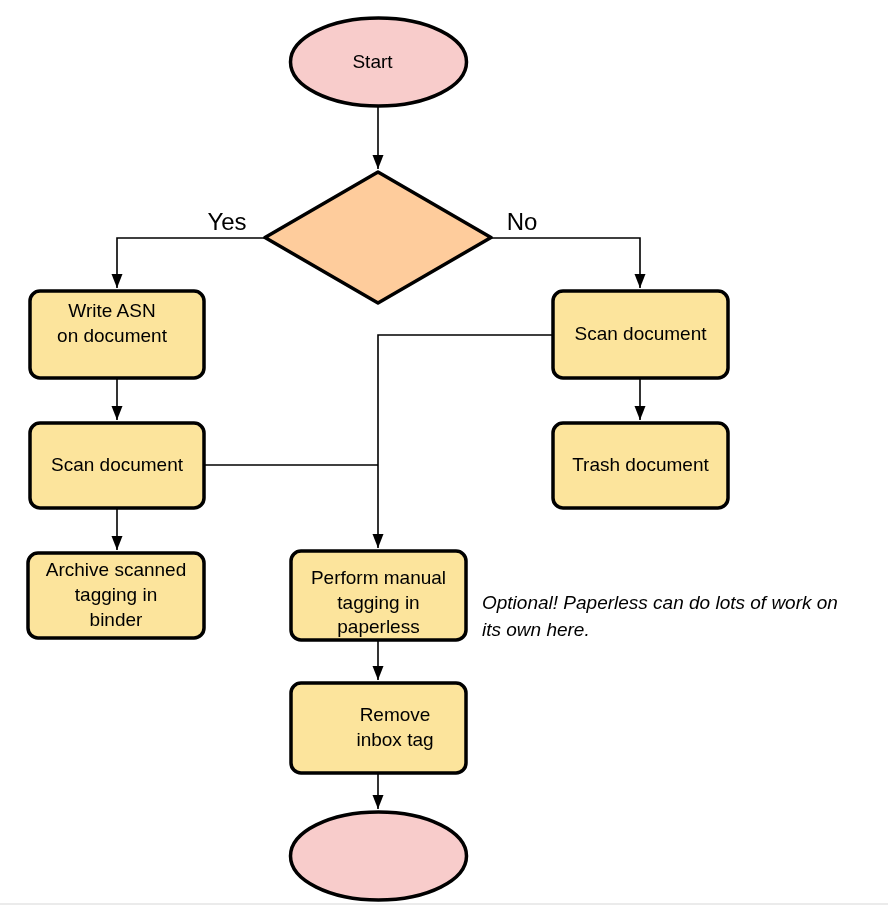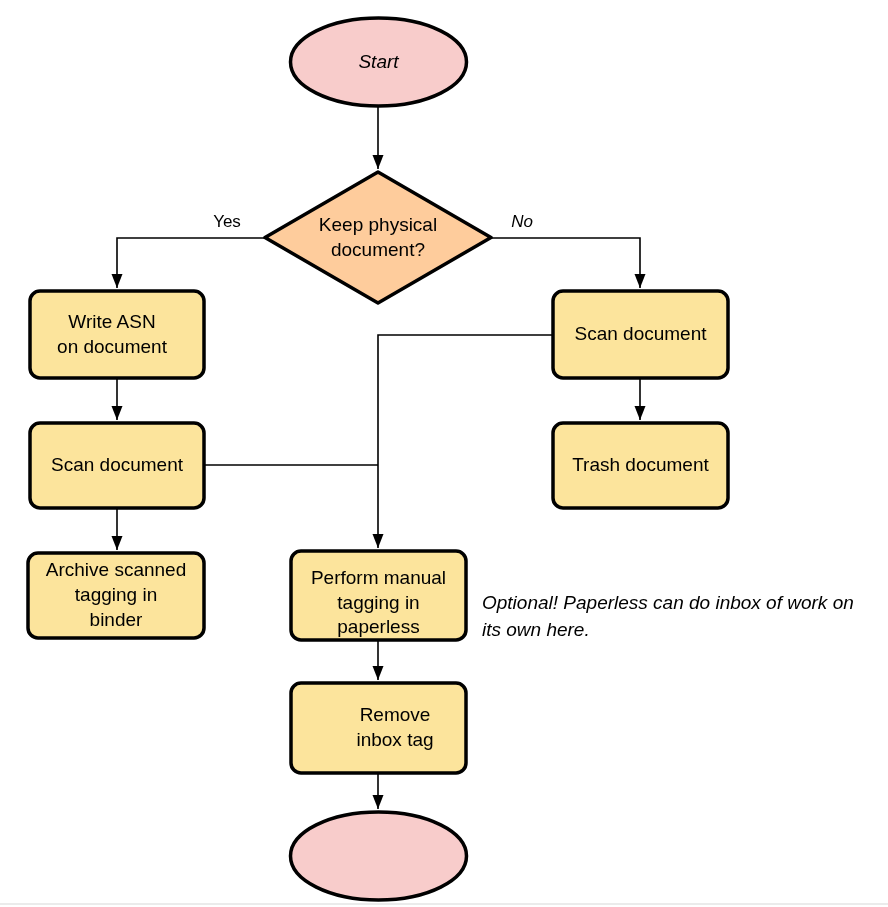--- a/index.html
+++ b/index.html
@@ -27,21 +27,21 @@
     font-size: 19px;
     line-height: 1.3;
     color: #000000;
     pointer-events: none;
   }
   .edge-label {
     position: absolute;
     display: flex;
     align-items: center;
     justify-content: center;
-    font-size: 17px;
+    font-size: 24px;
     color: #000000;
   }
   .note {
     position: absolute;
     left: 482px;
     top: 590px;
     width: 404px;
     font-size: 19px;
     font-style: italic;
     line-height: 1.42;
@@ -89,26 +89,24 @@
       <rect x="30" y="423" width="174" height="85" rx="10" fill="#FCE49C"></rect>
       <rect x="28" y="553" width="176" height="85" rx="10" fill="#FCE49C"></rect>
       <rect x="553" y="291" width="175" height="87" rx="10" fill="#FCE49C"></rect>
       <rect x="553" y="423" width="175" height="85" rx="10" fill="#FCE49C"></rect>
       <rect x="291" y="551" width="175" height="89" rx="10" fill="#FCE49C"></rect>
       <rect x="291" y="683" width="175" height="90" rx="10" fill="#FCE49C"></rect>
       <ellipse cx="378.5" cy="856" rx="88" ry="44" fill="#F8CCCB"></ellipse>
     </g>
   </svg>
 
-  <div class="node-label" style="left:290px; top:18px; width:177px; height:88px;font-style:italic;">Start</div>
+  <div class="node-label" style="left:284px; top:18px; width:177px; height:88px;">Start</div>
 
-  <div class="node-label" style="left:278px; top:210px; width:200px; height:56px;">Keep physical
-document?</div>
 
-  <div class="node-label" style="left:30px; top:291px; width:164px; height:87px;">Write ASN
+  <div class="node-label" style="left:30px; top:280px; width:164px; height:87px;">Write ASN
 on document</div>
 
   <div class="node-label" style="left:30px; top:423px; width:174px; height:85px;">Scan document</div>
 
   <div class="node-label" style="left:28px; top:553px; width:176px; height:85px;">Archive scanned
 tagging in
 binder</div>
 
   <div class="node-label" style="left:553px; top:291px; width:175px; height:87px;">Scan document</div>
 
@@ -117,19 +115,19 @@
   <div class="node-label" style="left:291px; top:551px; width:175px; height:104px;">Perform manual
 tagging in
 paperless</div>
 
   <div class="node-label" style="left:291px; top:683px; width:208px; height:90px;">Remove
 inbox tag</div>
 
 
   <div class="edge-label" style="left:199px; top:209px; width:56px; height:26px;">Yes</div>
 
-  <div class="edge-label" style="left:494px; top:209px; width:56px; height:26px;font-style:italic;">No</div>
+  <div class="edge-label" style="left:494px; top:209px; width:56px; height:26px;">No</div>
 
-  <div class="note">Optional! Paperless can do inbox of work on
+  <div class="note">Optional! Paperless can do lots of work on
 its own here.</div>
 
   <div class="bottom-rule"></div>
 </div>
 
 </body></html>

